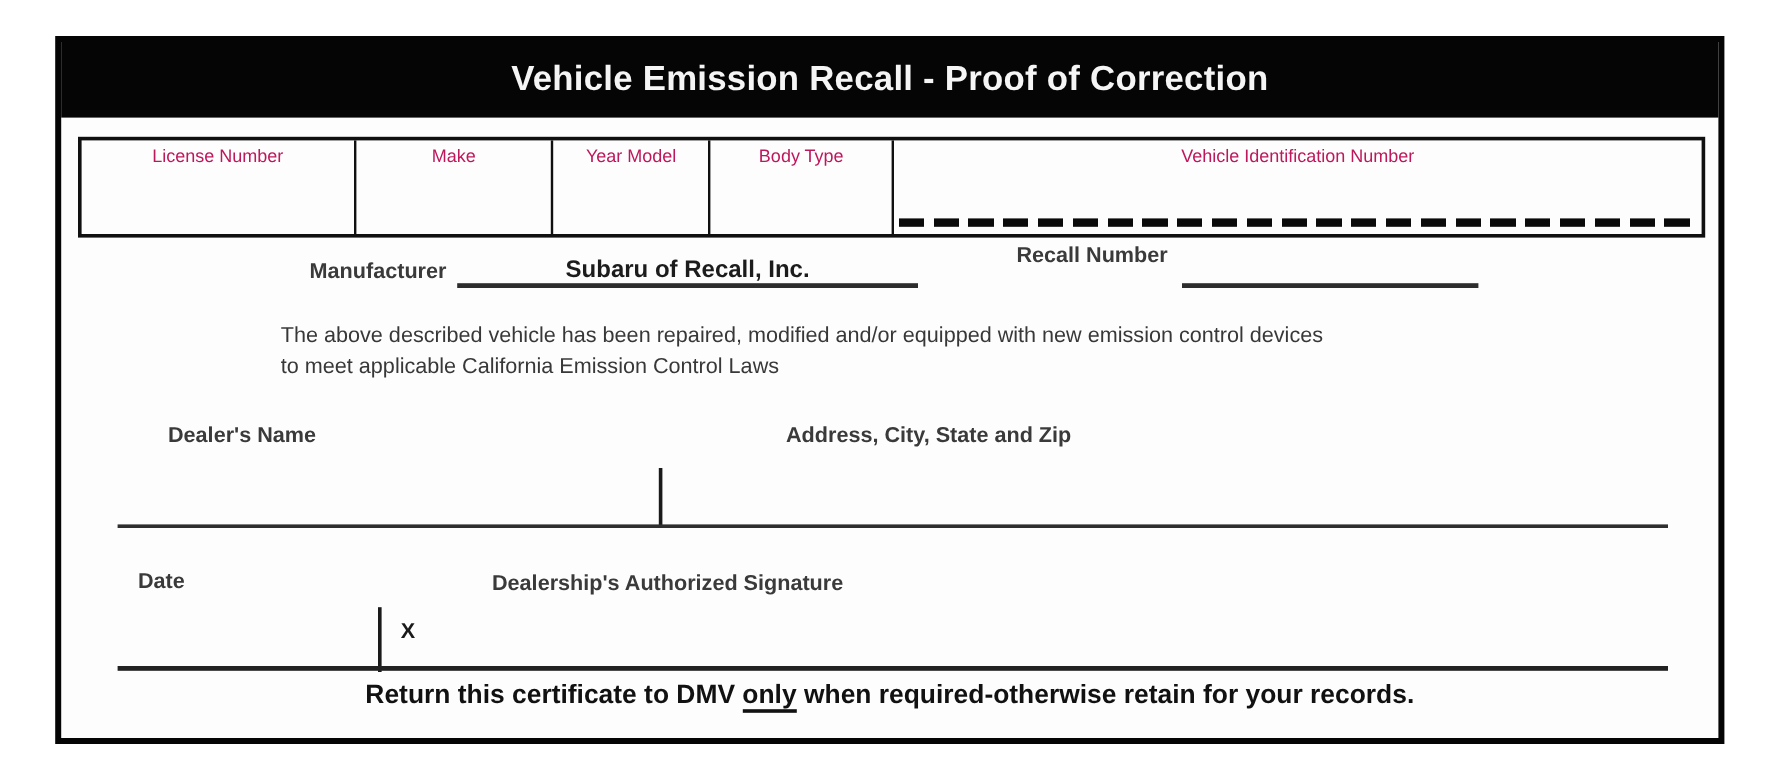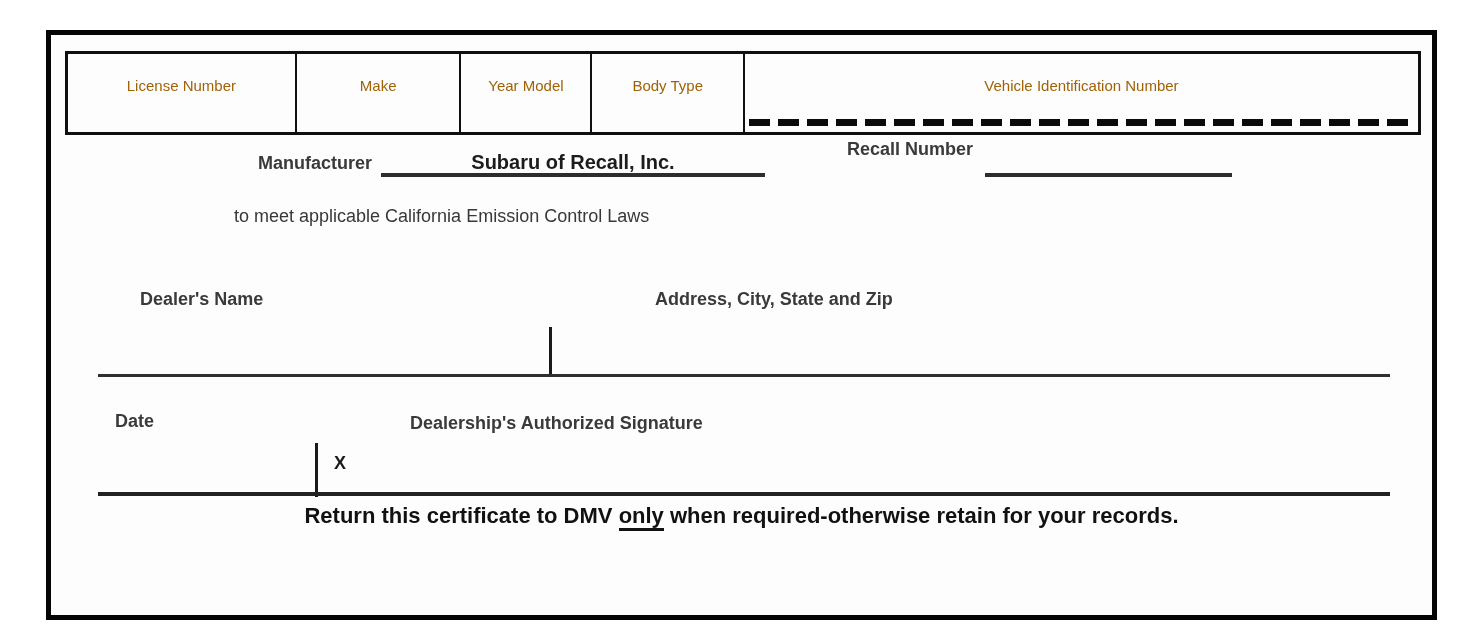--- a/index.html
+++ b/index.html
@@ -30,23 +30,23 @@
   
   .veh-table {
     position: absolute; left: 14px; top: 16px;
     width: 1356px; height: 84px;
     border: 3px solid #101010;
     display: flex;
   }
   .veh-cell {
     position: relative;
     border-left: 2px solid #101010;
-    padding-top: 23px;
+    padding-top: 5px;
     text-align: center;
-    font-size: 15px; color: #a16207;
+    font-size: 15px; color: #be185d;
   }
   .veh-cell:first-child { border-left: none; }
   .cell-license  { width: 16.8%; }
   .cell-make     { width: 12.2%; }
   .cell-year     { width: 9.7%;  }
   .cell-body     { width: 11.3%; }
   .cell-vin      { flex: 1; }
   .vin-dashes {
     position: absolute; left: 4px; right: 6px; bottom: 6px; height: 7px;
     background: repeating-linear-gradient(to right,
@@ -109,20 +109,23 @@
     font-size: 22px; font-weight: bold; color: #111111;
   }
   .footer-underline { border-bottom: 3px solid #111111; }
 </style>
 </head>
 <body>
 
 <div class="stage">
   <div class="certificate">
 
+    <div class="cert-header">
+      <div class="cert-title">Vehicle Emission Recall - Proof of Correction</div>
+    </div>
 
     <div class="cert-body">
 
       <div class="veh-table">
         <div class="veh-cell cell-license">
           <span>License Number</span>
         </div>
         <div class="veh-cell cell-make">
           <span>Make</span>
         </div>
@@ -141,20 +144,21 @@
       <div class="label-text mfr-label">Manufacturer</div>
       <div class="mfr-line">
         <span class="mfr-value">Subaru of Recall, Inc.</span>
       </div>
       <div class="label-text recall-label">Recall Number</div>
       <div class="recall-line">
         <span></span>
       </div>
 
       <div class="statement">
+        <div>The above described vehicle has been repaired, modified and/or equipped with new emission control devices</div>
         <div>to meet applicable California Emission Control Laws</div>
       </div>
 
       <div class="label-text dealer-name-label">Dealer's Name</div>
       <div class="label-text dealer-addr-label">Address, City, State and Zip</div>
       <div class="tick-1"></div>
       <div class="write-line-1"></div>
 
       <div class="label-text date-label">Date</div>
       <div class="label-text signature-label">Dealership's Authorized Signature</div>

